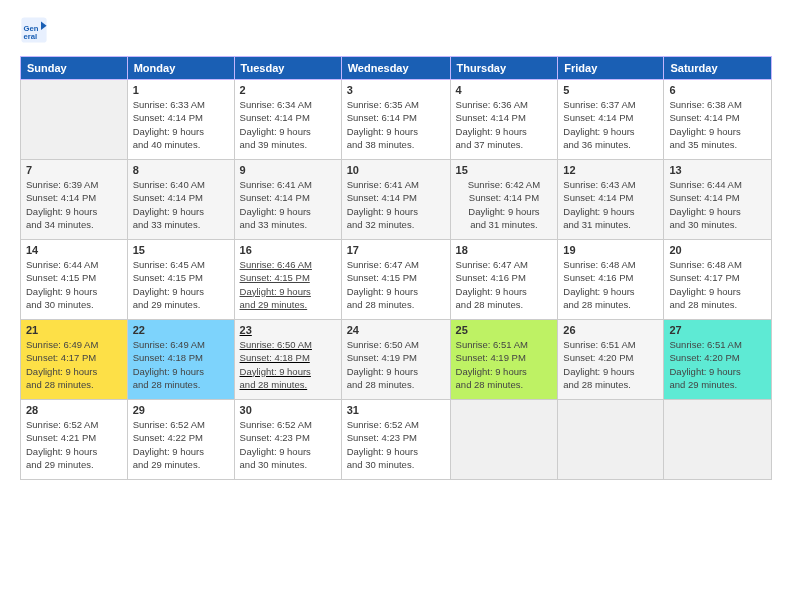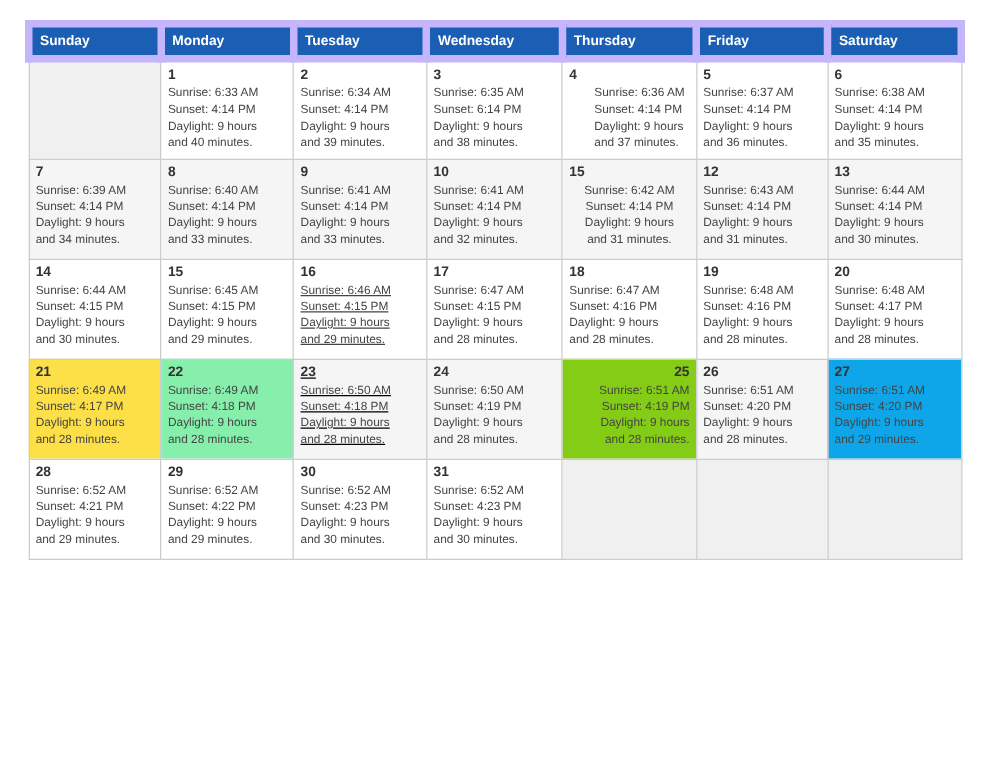--- a/index.html
+++ b/index.html
@@ -57,21 +57,21 @@
       border-collapse: collapse;
       font-size: 10px;
     }
     .calendar thead tr th {
       background: #1a5fb4;
       color: #fff;
       text-align: left;
       padding: 5px 6px;
       font-size: 11px;
       font-weight: bold;
-      border: 6px solid #c4b5fd;
+      border: 1px solid #c4b5fd;
     }
     .calendar tbody tr td {
       border: 1px solid #ccc;
       vertical-align: top;
       padding: 4px 5px;
       width: 113px;
       height: 80px;
       background: #fff;
     }
     .calendar tbody tr:nth-child(odd) td {
@@ -93,20 +93,38 @@
       line-height: 1.4;
     }
     .empty-cell {
       background: #f0f0f0 !important;
     }
   </style>
 </head>
 <body>
 
 <div class="page">
+  <div class="header">
+    <div class="logo">
+      <svg class="logo-icon" viewBox="0 0 40 40">
+        <rect x="2" y="2" width="36" height="36" rx="4" fill="#e8f0fe"></rect>
+        <text x="5" y="22" font-size="11" font-weight="bold" fill="#1a5fb4">Gen</text>
+        <text x="5" y="33" font-size="11" font-weight="bold" fill="#1a5fb4">eral</text>
+        <polygon points="30,8 38,14 30,20" fill="#1a5fb4"></polygon>
+      </svg>
+      <div class="logo-text">
+        <span></span>
+        <span></span>
+      </div>
+    </div>
+    <div class="title-block">
+      <div class="month-title"></div>
+      <div class="location"></div>
+    </div>
+  </div>
 
   <table class="calendar">
     <thead>
       <tr>
       <th>Sunday</th>
           <th>Monday</th>
           <th>Tuesday</th>
           <th>Wednesday</th>
           <th>Thursday</th>
           <th>Friday</th>
@@ -132,21 +150,21 @@
           </td>
           <td style="background: rgb(255, 255, 255);">
             <span class="day-num">3</span>
             <div class="day-info" style="white-space: pre-line;">Sunrise: 6:35 AM
 Sunset: 6:14 PM
 Daylight: 9 hours
 and 38 minutes.</div>
           </td>
           <td style="background: rgb(255, 255, 255);">
             <span class="day-num">4</span>
-            <div class="day-info" style="white-space: pre-line; margin-left: 20px;">Sunrise: 6:36 AM
+            <div class="day-info" style="white-space: pre-line;">Sunrise: 6:36 AM
 Sunset: 4:14 PM
 Daylight: 9 hours
 and 37 minutes.</div>
           </td>
           <td style="background: rgb(255, 255, 255);">
             <span class="day-num">5</span>
             <div class="day-info" style="white-space: pre-line;">Sunrise: 6:37 AM
 Sunset: 4:14 PM
 Daylight: 9 hours
 and 36 minutes.</div>
@@ -262,56 +280,56 @@
           </td>
         </tr>
         <tr>
           <td style="background: #fde047;">
             <span class="day-num">21</span>
             <div class="day-info" style="white-space: pre-line;">Sunrise: 6:49 AM
 Sunset: 4:17 PM
 Daylight: 9 hours
 and 28 minutes.</div>
           </td>
-          <td style="background: #86efac;">
+          <td style="background: #7dd3fc;">
             <span class="day-num">22</span>
             <div class="day-info" style="white-space: pre-line;">Sunrise: 6:49 AM
 Sunset: 4:18 PM
 Daylight: 9 hours
 and 28 minutes.</div>
           </td>
           <td style="background: rgb(245, 245, 245); text-decoration: underline;">
             <span class="day-num">23</span>
             <div class="day-info" style="white-space: pre-line;">Sunrise: 6:50 AM
 Sunset: 4:18 PM
 Daylight: 9 hours
 and 28 minutes.</div>
           </td>
           <td style="background: rgb(245, 245, 245);">
             <span class="day-num">24</span>
             <div class="day-info" style="white-space: pre-line;">Sunrise: 6:50 AM
 Sunset: 4:19 PM
 Daylight: 9 hours
 and 28 minutes.</div>
           </td>
-          <td style="background: #84cc16; text-align: right;">
+          <td style="background: #bef264;">
             <span class="day-num">25</span>
             <div class="day-info" style="white-space: pre-line;">Sunrise: 6:51 AM
 Sunset: 4:19 PM
 Daylight: 9 hours
 and 28 minutes.</div>
           </td>
           <td style="background: rgb(245, 245, 245);">
             <span class="day-num">26</span>
             <div class="day-info" style="white-space: pre-line;">Sunrise: 6:51 AM
 Sunset: 4:20 PM
 Daylight: 9 hours
 and 28 minutes.</div>
           </td>
-          <td style="background: #0ea5e9; margin-left: 48px;">
+          <td style="background: #5eead4; margin-left: 48px;">
             <span class="day-num">27</span>
             <div class="day-info" style="white-space: pre-line;">Sunrise: 6:51 AM
 Sunset: 4:20 PM
 Daylight: 9 hours
 and 29 minutes.</div>
           </td>
         </tr>
         <tr>
           <td style="background: rgb(255, 255, 255);">
             <span class="day-num">28</span>

